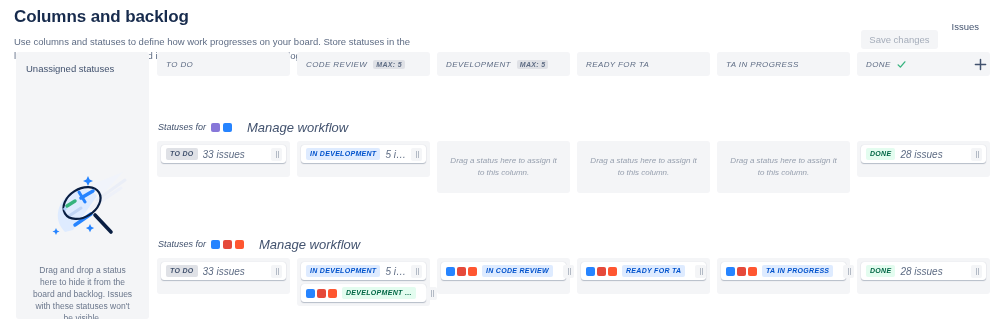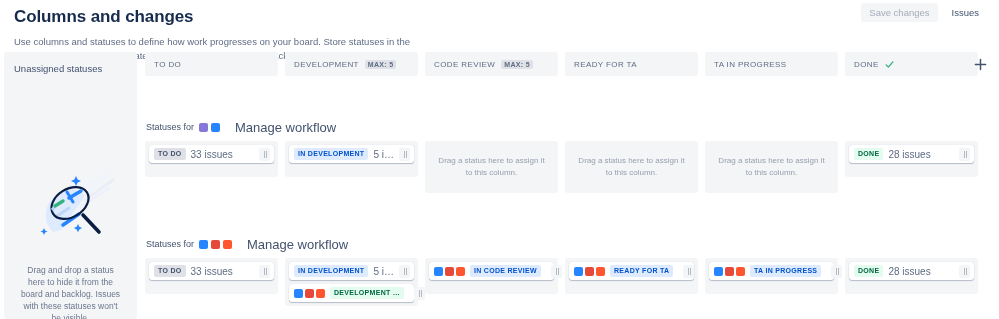--- a/index.html
+++ b/index.html
@@ -24,28 +24,28 @@
   }
   .header-actions {
     position: absolute; top: 3px; right: 12px;
     display: flex; align-items: center; gap: 6px;
   }
   .btn {
     font-family: "Liberation Sans", sans-serif;
     font-size: 9.5px; border: none; border-radius: 3px;
     padding: 4px 8px; cursor: pointer; background: transparent;
   }
-  .btn-save { background: #f4f5f7; color: #a5adba; cursor: default; }
+  .btn-save { background: #f4f5f7; color: #a5adba; cursor: default; margin-top: 27px; }
   .btn-discard { color: #42526e; font-weight: 500; }
 
   
   .board {
     position: absolute; top: 52px; left: 0;
     width: 999px; height: 267px;
-    display: flex; align-items: flex-start;
+    display: flex; align-items: flex-start; padding-left: 12px;
   }
 
   
   .sidebar {
     width: 133px; min-width: 133px; height: 267px;
     background: #f4f5f7; border-radius: 3px;
     margin-left: 4px;
     position: relative;
   }
   .sidebar-title {
@@ -59,20 +59,21 @@
   .empty-text {
     position: absolute; top: 212px; left: 0; right: 0;
     text-align: center; font-size: 8.5px; line-height: 12px;
     color: #6b778c; padding: 0 14px;
   }
 
   
   .columns-area {
     flex: 1; position: relative; height: 267px;
     padding-left: 8px;
+    font-style: italic;
   }
   .col-headers { display: flex; gap: 7px; }
   .col-head {
     width: 133px; min-width: 133px; height: 24px;
     background: #f4f5f7; border-radius: 3px;
     display: flex; align-items: center; gap: 6px;
     padding: 0 9px;
   }
   .col-head-label {
     font-size: 8px; color: #5e6c84; letter-spacing: .4px;
@@ -153,21 +154,21 @@
 
   
   .ti { width: 9px; height: 9px; border-radius: 2px; display: inline-block; flex: none; }
 </style>
 </head>
 <body>
 
 <div class="page">
 
   <div class="header">
-    <div class="page-title">Columns and changes</div>
+    <div class="page-title">Columns and backlog</div>
     <div class="page-desc">Use columns and statuses to define how work progresses on your board. Store statuses in the left panel to hide their associated issues from the board and backlog.</div>
   </div>
 
   <div class="header-actions">
     <button class="btn btn-save">Save changes</button>
     <button class="btn btn-discard">Issues</button>
   </div>
 
   <div class="board">
 
@@ -194,25 +195,25 @@
       </div>
       <div class="empty-text">Drag and drop a status here to hide it from the board and backlog. Issues with these statuses won't be visible.</div>
     </div>
 
     <div class="columns-area">
       <div class="col-headers" id="column-headers">
           <div class="col-head">
             <span class="col-head-label">TO DO</span>
           </div>
           <div class="col-head">
+            <span class="col-head-label">CODE REVIEW</span>
+            <span class="max-badge">MAX: 5</span>
+          </div>
+          <div class="col-head">
             <span class="col-head-label">DEVELOPMENT</span>
-            <span class="max-badge">MAX: 5</span>
-          </div>
-          <div class="col-head">
-            <span class="col-head-label">CODE REVIEW</span>
             <span class="max-badge">MAX: 5</span>
           </div>
           <div class="col-head">
             <span class="col-head-label">READY FOR TA</span>
           </div>
           <div class="col-head">
             <span class="col-head-label">TA IN PROGRESS</span>
           </div>
           <div class="col-head">
             <span class="col-head-label">DONE</span>

